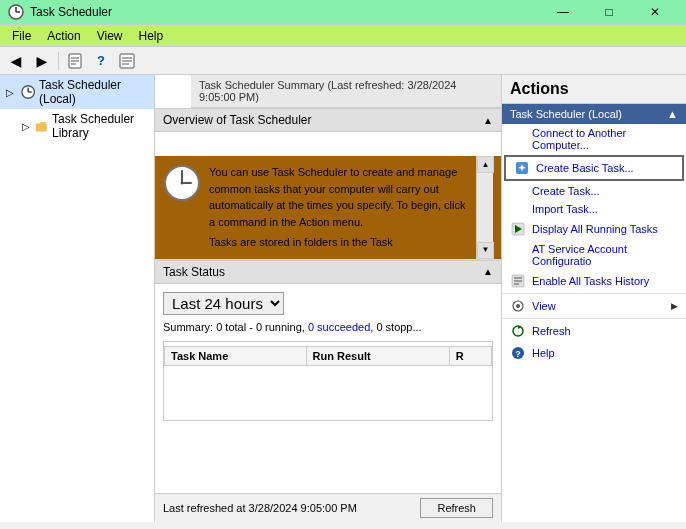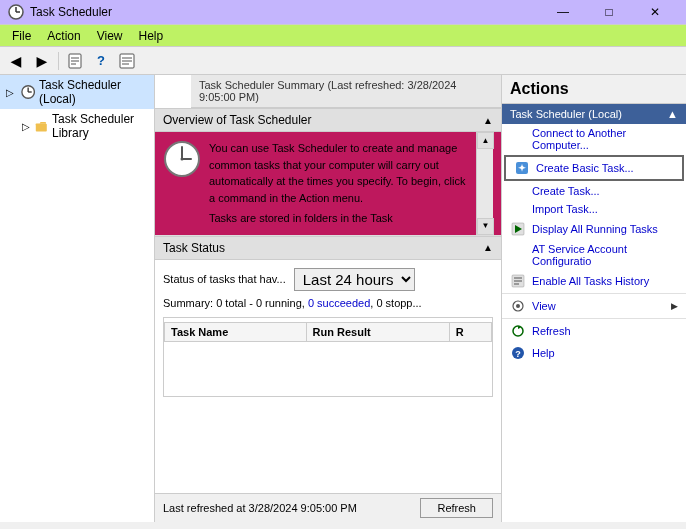--- a/index.html
+++ b/index.html
@@ -1,20 +1,20 @@
 <!DOCTYPE html>
 <html><head>
   <meta charset="utf-8">
   <style>
     * { box-sizing: border-box; margin: 0; padding: 0; }
     body { font-family: 'Segoe UI', Tahoma, Arial, sans-serif; font-size: 12px; background: #f0f0f0; width: 686px; height: 529px; overflow: hidden; }
 
     
     .title-bar {
-      background: #c4b5fd;
+      background: #86efac;
       height: 18px;
       display: flex;
       align-items: center;
       padding: 12px 8px;
       border-bottom: 1px solid #ccc;
       user-select: none;
     }
     .title-bar-icon { width: 16px; height: 16px; margin-right: 6px; }
     .title-bar-text { font-size: 12px; flex: 1; }
     .title-bar-controls { display: flex; gap: 0; }
@@ -111,24 +111,25 @@
       display: flex;
       justify-content: space-between;
       align-items: center;
     }
     .section-collapse { font-size: 10px; cursor: pointer; }
 
     .overview-section {
       padding: 8px;
       display: flex;
       gap: 8px;
-      background: #be185d;
+      background: #a16207;
       border-bottom: 1px solid #ddd;
       font-size: 11px;
       line-height: 1.5;
+      margin-top: 24px;
     }
 
     .task-status-section { padding: 8px; background: #fff; }
     .status-row { display: flex; align-items: center; gap: 8px; margin-bottom: 6px; font-size: 11px; }
     .summary-row { font-size: 11px; margin-bottom: 8px; }
     .summary-running { color: #0000cc; }
 
     .task-table { width: 100%; border-collapse: collapse; font-size: 11px; margin-top: 4px; }
     .task-table th { background: #f5f5f5; border: 1px solid #ccc; padding: 3px 6px; text-align: left; }
 
@@ -293,21 +294,20 @@
         <div style="width:17px;height:17px;background:#e0e0e0;border:1px solid #ccc;display:flex;align-items:center;justify-content:center;font-size:8px;">▼</div>
       </div>
     </div>
 
     <div class="section-header">
       <span>Task Status</span>
       <span class="section-collapse">▲</span>
     </div>
     <div class="task-status-section">
       <div class="status-row">
-        <span>Status of tasks that hav...</span>
         <select class="time-select">
           <option>Last 24 hours</option>
           <option>Last Hour</option>
           <option>Last Week</option>
         </select>
       </div>
       <div class="summary-row">
         <span>Summary: 0 total - 0 running, </span><span class="summary-running">0 succeeded</span><span>, 0 stopp...</span>
       </div>
       <div style="overflow:hidden; border:1px solid #ccc; height:80px;">

